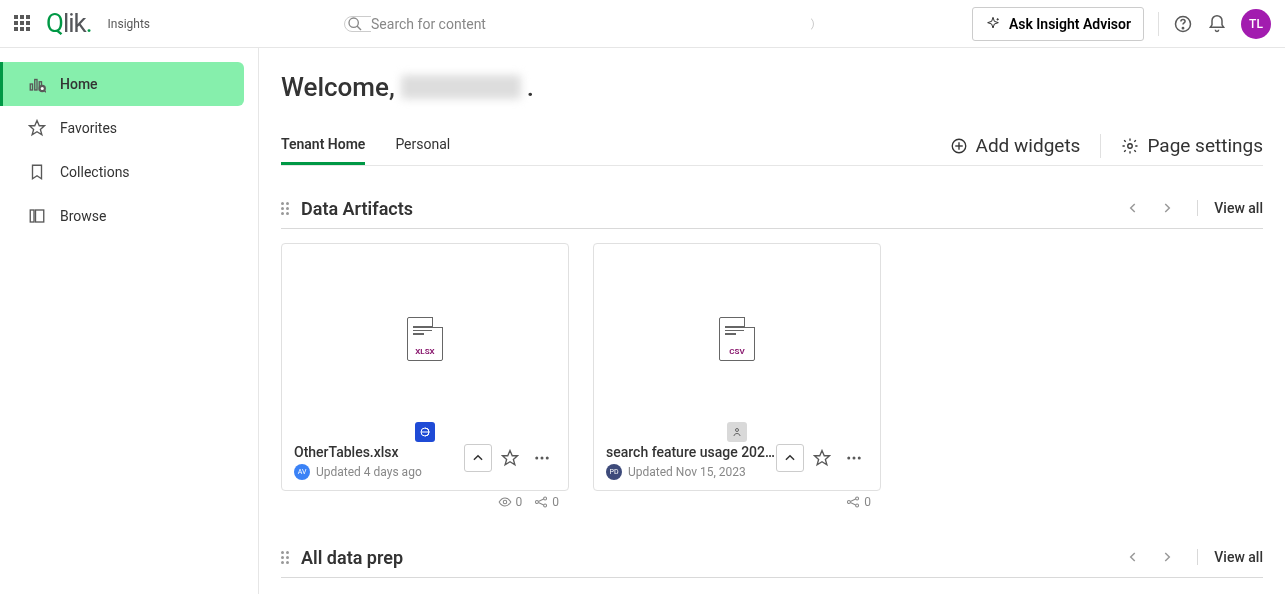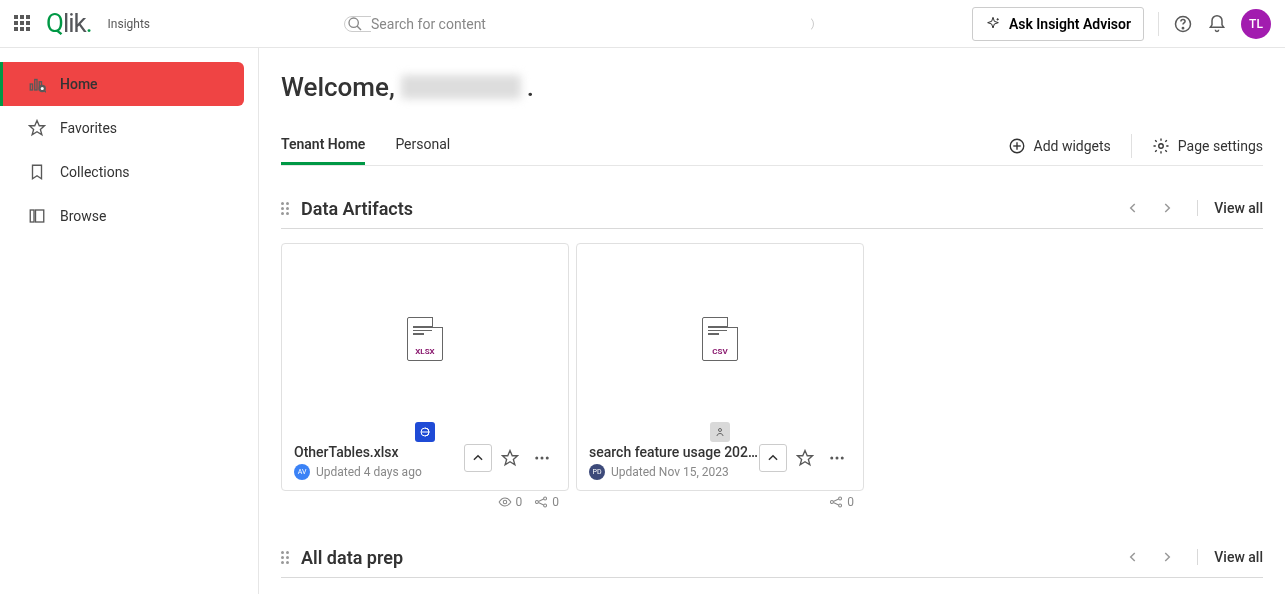--- a/index.html
+++ b/index.html
@@ -16,39 +16,39 @@
 .search-box input { border:none; outline:none; flex:1; font-size:14px; color:#595959; }
 .search-box input::placeholder { color:#888; }
 .top-right { margin-left:auto; display:flex; align-items:center; gap:14px; }
 .ask-btn { height:34px; border:1px solid #ccc; border-radius:3px; background:#fff; display:flex; align-items:center; gap:8px; padding:0 12px; font-size:14px; font-weight:600; cursor:pointer; }
 .divider-v { width:1px; height:24px; background:#e0e0e0; }
 .icon-btn { width:20px; height:20px; display:flex; align-items:center; justify-content:center; cursor:pointer; color:#595959; }
 .avatar { width:30px; height:30px; border-radius:50%; background:#a21caf; color:#fff; display:flex; align-items:center; justify-content:center; font-size:12px; font-weight:500; cursor:pointer; }
 .layout { display:flex; height:calc(100% - 48px); }
 .sidebar { width:259px; border-right:1px solid #e6e6e6; padding:14px 14px 0 0; }
 .nav-item { height:44px; display:flex; align-items:center; gap:14px; padding-left:28px; border-radius:0 6px 6px 0; cursor:pointer; font-size:14px; color:#333; }
-.nav-item.active { background:#ef4444; border-left:3px solid #009845; padding-left:25px; font-weight:500; }
+.nav-item.active { background:#86efac; border-left:3px solid #009845; padding-left:25px; font-weight:500; }
 .nav-icon { width:18px; height:18px; display:flex; align-items:center; justify-content:center; color:#595959; }
 .main { flex:1; padding:24px 22px 0 22px; overflow-y:auto; }
 .welcome { font-size:26px; font-weight:500; color:#333; display:flex; align-items:center; gap:6px; }
 .welcome .blur { display:inline-block; width:120px; height:24px; background:#ddd; filter:blur(4px); border-radius:2px; }
 .tabs-row { display:flex; align-items:center; margin-top:24px; border-bottom:1px solid #e6e6e6; }
 .tab { padding:10px 0; margin-right:30px; font-size:14px; cursor:pointer; color:#333; border-bottom:3px solid transparent; }
 .tab.active { border-bottom-color:#009845; font-weight:600; }
 .tabs-actions { margin-left:auto; display:flex; align-items:center; gap:20px; }
-.action-link { display:flex; align-items:center; gap:8px; font-size:14px; cursor:pointer; color:#333; }
+.action-link { display:flex; align-items:center; gap:8px; font-size:19px; cursor:pointer; color:#333; }
 .section { margin-top:28px; }
 .section-head { display:flex; align-items:center; border-bottom:1px solid #d9d9d9; padding-bottom:6px; }
 .drag-handle { width:14px; display:grid; grid-template-columns:3px 3px; grid-template-rows:3px 3px 3px; gap:2px; margin-right:6px; cursor:grab; }
 .drag-handle span { background:#999; border-radius:50%; }
 .section-title { font-size:18px; font-weight:600; color:#333; }
 .section-nav { margin-left:auto; display:flex; align-items:center; gap:6px; }
 .chev-btn { width:28px; height:28px; display:flex; align-items:center; justify-content:center; cursor:pointer; color:#999; }
 .view-all { font-size:14px; font-weight:500; color:#333; cursor:pointer; padding-left:16px; border-left:1px solid #d9d9d9; margin-left:10px; }
-.cards { display:flex; gap:7px; margin-top:14px; }
+.cards { display:flex; gap:24px; margin-top:14px; }
 .card { width:288px; border:1px solid #e0e0e0; border-radius:4px; overflow:hidden; background:#fff; position:relative; }
 .card-preview { height:190px; display:flex; align-items:center; justify-content:center; position:relative; }
 .file-icon { width:36px; height:44px; border:1.5px solid #666; border-radius:2px; position:relative; display:flex; flex-direction:column; justify-content:flex-end; align-items:center; padding-bottom:4px; }
 .file-icon::before { content:""; position:absolute; top:-1px; right:-1px; width:10px; height:10px; background:#fff; border-left:1.5px solid #666; border-bottom:1.5px solid #666; }
 .file-icon .lines { position:absolute; top:8px; left:5px; right:10px; }
 .file-icon .lines div { height:1.5px; background:#666; margin-bottom:2px; }
 .file-ext { font-size:8px; font-weight:700; color:#8a1a6f; }
 .space-badge { position:absolute; bottom:-8px; left:50%; transform:translateX(-50%); width:20px; height:20px; border-radius:3px; display:flex; align-items:center; justify-content:center; }
 .space-badge.blue { background:#1f4bd6; color:#fff; }
 .space-badge.gray { background:#d9d9d9; color:#666; }

